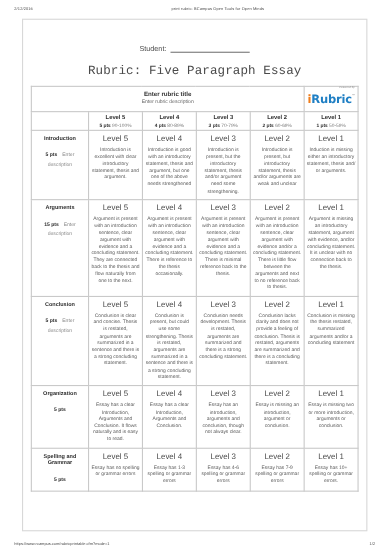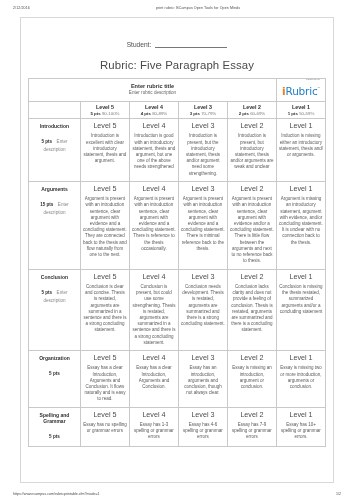--- a/index.html
+++ b/index.html
@@ -50,20 +50,21 @@
     border-bottom:1px solid #777;height:7px;
   }
 
   .doc-title{
     margin-top:11px;
     text-align:center;
     font-size:11.4px;
     color:#4a4a4a;
     font-weight:400;
     letter-spacing:.1px;
+    font-family:Liberation Mono, monospace;
   }
 
   
   table.rubric{
     margin-top:7px;
     width:100%;
     border-collapse:collapse;
     table-layout:fixed;
   }
   table.rubric td, table.rubric th{
@@ -92,21 +93,21 @@
   .logo{
     display:inline-block;position:relative;
     line-height:1;white-space:nowrap;
   }
   .logo .pw{
     position:absolute;right:0px;top:-3.2px;
     font-size:2.5px;color:#8a8a8a;font-style:italic;
     letter-spacing:.1px;
   }
   .logo .i{color:#f07d1a;font-size:10.5px;font-weight:bold;font-family:"DejaVu Sans",sans-serif;}
-  .logo .r{color:#1f7fc4;font-size:10.5px;font-weight:normal;font-family:"DejaVu Sans",sans-serif;letter-spacing:-0.2px;}
+  .logo .r{color:#1f7fc4;font-size:10.5px;font-weight:bold;font-family:"DejaVu Sans",sans-serif;letter-spacing:-0.2px;}
   .logo .tm{color:#8a8a8a;font-size:2.6px;vertical-align:super;}
 
   
   .lvl-head{text-align:center;padding:2px 1px 2.5px 1px !important;}
   .lvl-name{font-size:5.3px;font-weight:bold;color:#2f2f2f;}
   .lvl-pts{font-size:4.4px;font-weight:bold;color:#2f2f2f;margin-top:.5px;}
   .lvl-pts .rng{font-weight:normal;color:#7a7a7a;}
 
   
   .crit{text-align:center;padding:4px 2px !important;}

